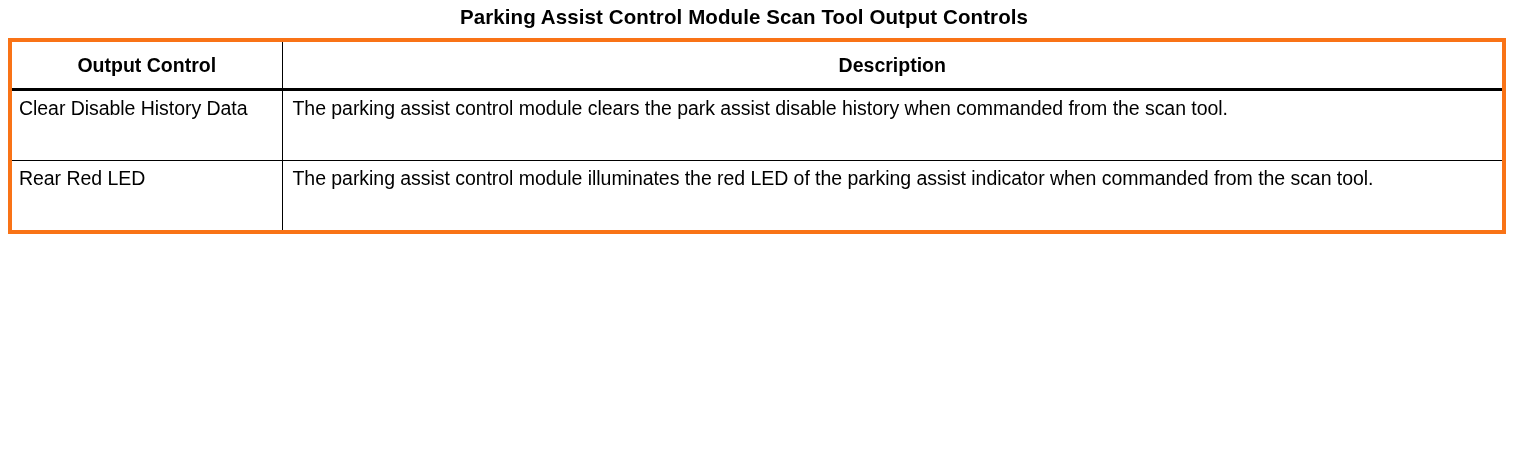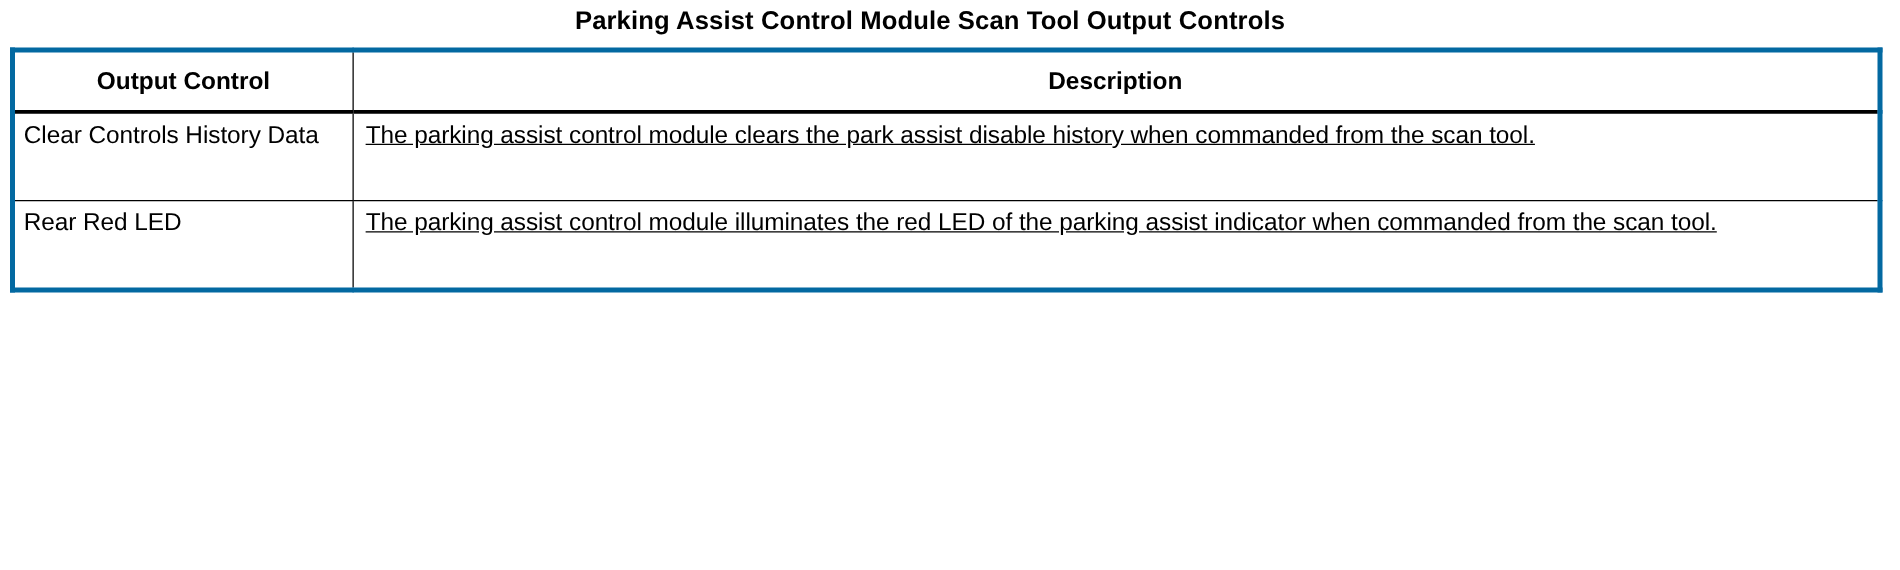--- a/index.html
+++ b/index.html
@@ -29,21 +29,21 @@
     padding-top: 5px;
     margin: 0 0 9px 0;
   }
   .table-wrap {
     margin: 0 15px 0 8px;
   }
   table.scan-table {
     width: 1498px;
     border-collapse: collapse;
     table-layout: fixed;
-    border: 4px solid #0369a1;
+    border: 4px solid #f97316;
   }
   table.scan-table col.c1 { width: 272px; }
   table.scan-table col.c2 { width: auto; }
   table.scan-table th,
   table.scan-table td {
     border: 1.6px solid #000;
     vertical-align: top;
     padding: 0;
   }
   
@@ -65,21 +65,20 @@
     line-height: 25.5px;
     padding: 5px 7px 6px 7px;
   }
   table.scan-table tbody td.cell-name {
     letter-spacing: -0.05px;
   }
   table.scan-table tbody td.cell-desc {
     padding-left: 10px;
     padding-right: 8px;
     letter-spacing: -0.05px;
-    text-decoration: underline;
   }
   table.scan-table tbody tr.r-tall td { height: 58px; }
   table.scan-table tbody tr.r-tall2 td { height: 60px; }
   table.scan-table tbody tr:last-child td { border-bottom: none; }
   table.scan-table tr td:first-child,
   table.scan-table tr th:first-child { border-left: none; }
   table.scan-table tr td:last-child,
   table.scan-table tr th:last-child { border-right: none; }
 </style>
 </head>
@@ -96,21 +95,21 @@
         <col class="c2">
       </colgroup>
       <thead>
         <tr>
           <th>Output Control</th>
           <th>Description</th>
         </tr>
       </thead>
       <tbody>
         <tr class="r-tall">
-          <td class="cell-name">Clear Controls History Data</td>
+          <td class="cell-name">Clear Disable History Data</td>
           <td class="cell-desc">The parking assist control module clears the park assist disable history when commanded from the scan tool.</td>
         </tr>
         <tr class="r-tall">
           <td class="cell-name">Rear Red LED</td>
           <td class="cell-desc">The parking assist control module illuminates the red LED of the parking assist indicator when commanded from the scan tool.</td>
         </tr>
       </tbody>
     </table>
   </div>
 

